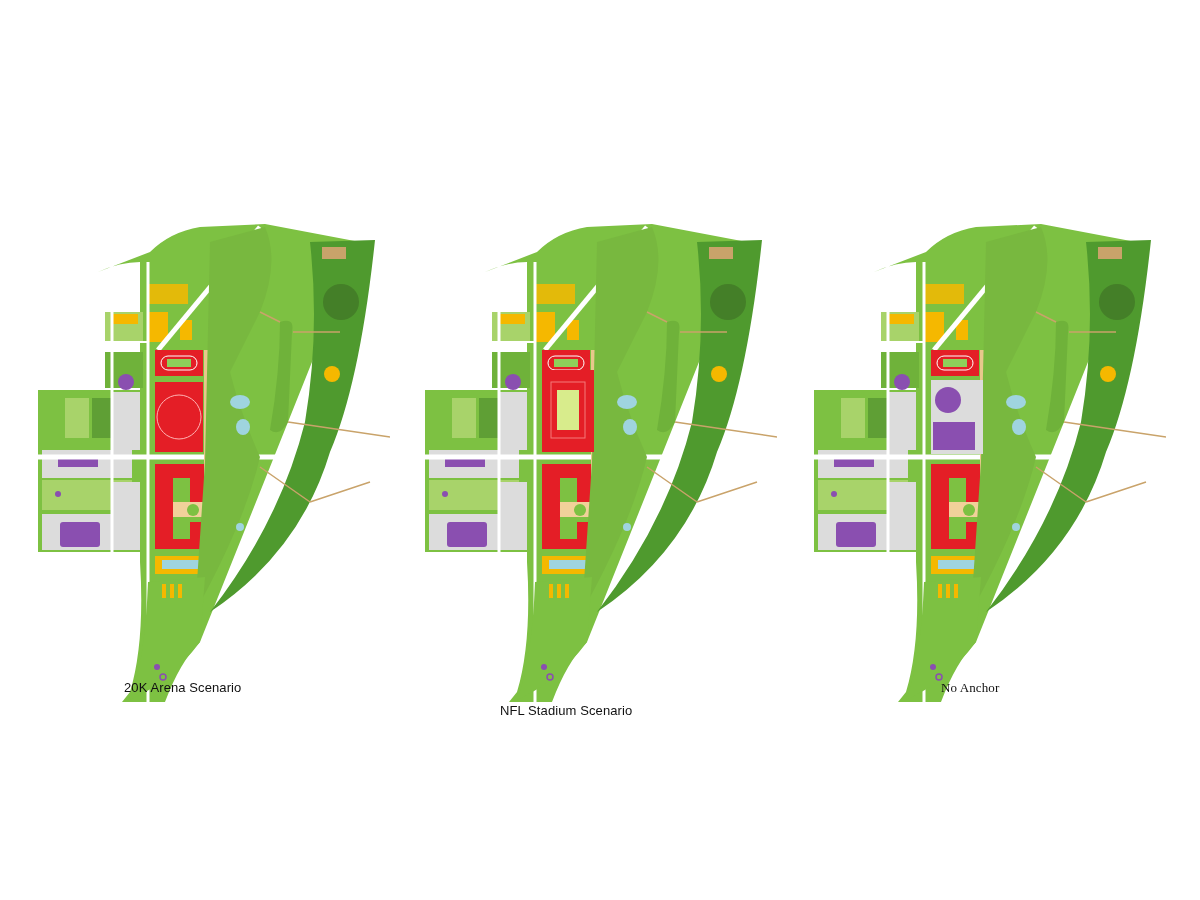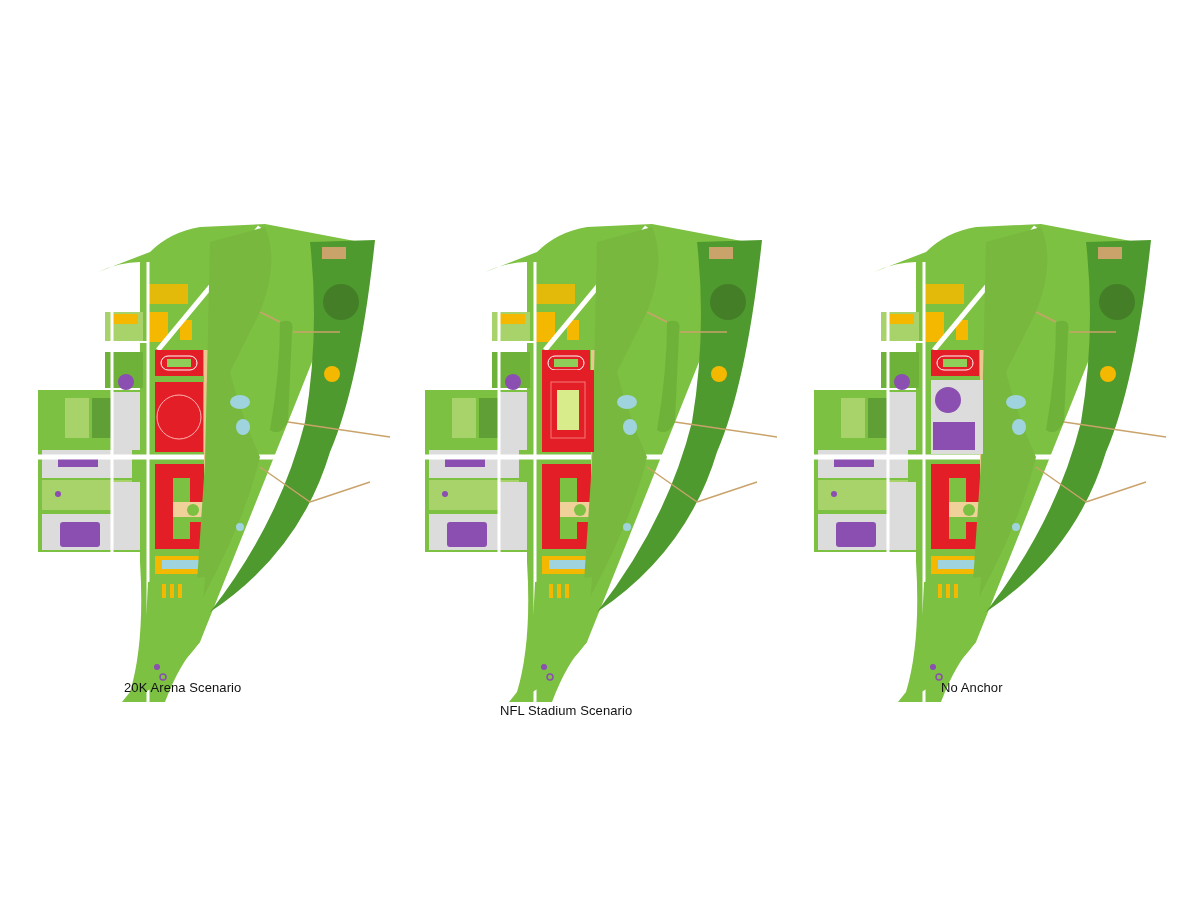--- a/index.html
+++ b/index.html
@@ -108,13 +108,13 @@
 <div class="caption" style="left:500px;margin-top:23px;">NFL Stadium Scenario</div>
 
 <div class="panel" style="left:806px;">
   <svg viewBox="0 0 360 480">
     <use href="#base-map"></use>
     <rect x="125" y="158" width="52" height="74" fill="#dcdcdc"></rect>
     <circle cx="142" cy="178" r="13" fill="#8a4fb0"></circle>
     <rect x="127" y="200" width="42" height="28" fill="#8a4fb0"></rect>
   </svg>
 </div>
-<div class="caption" style="left:941px;">No Anchor</div>
+<div class="caption" style="left:941px;font-family:Liberation Serif, serif;">No Anchor</div>
 
 </body></html>

